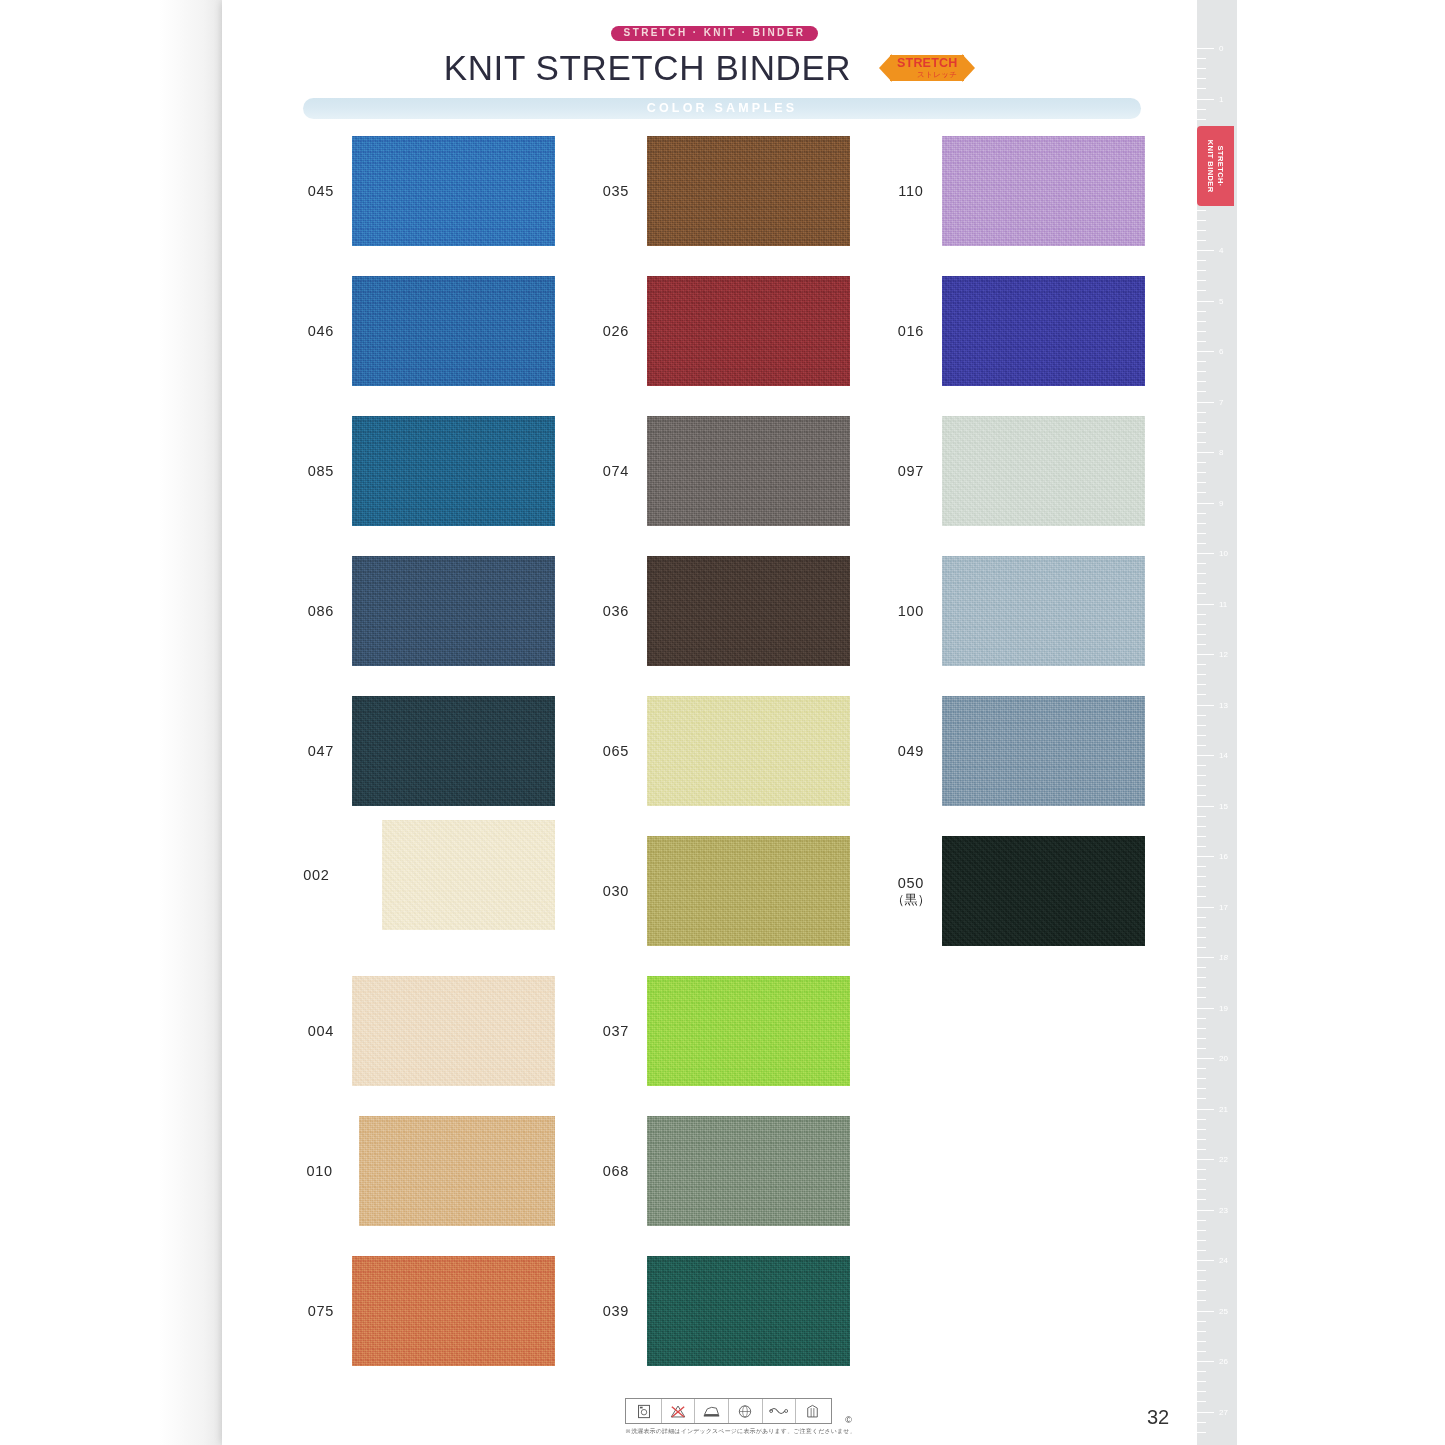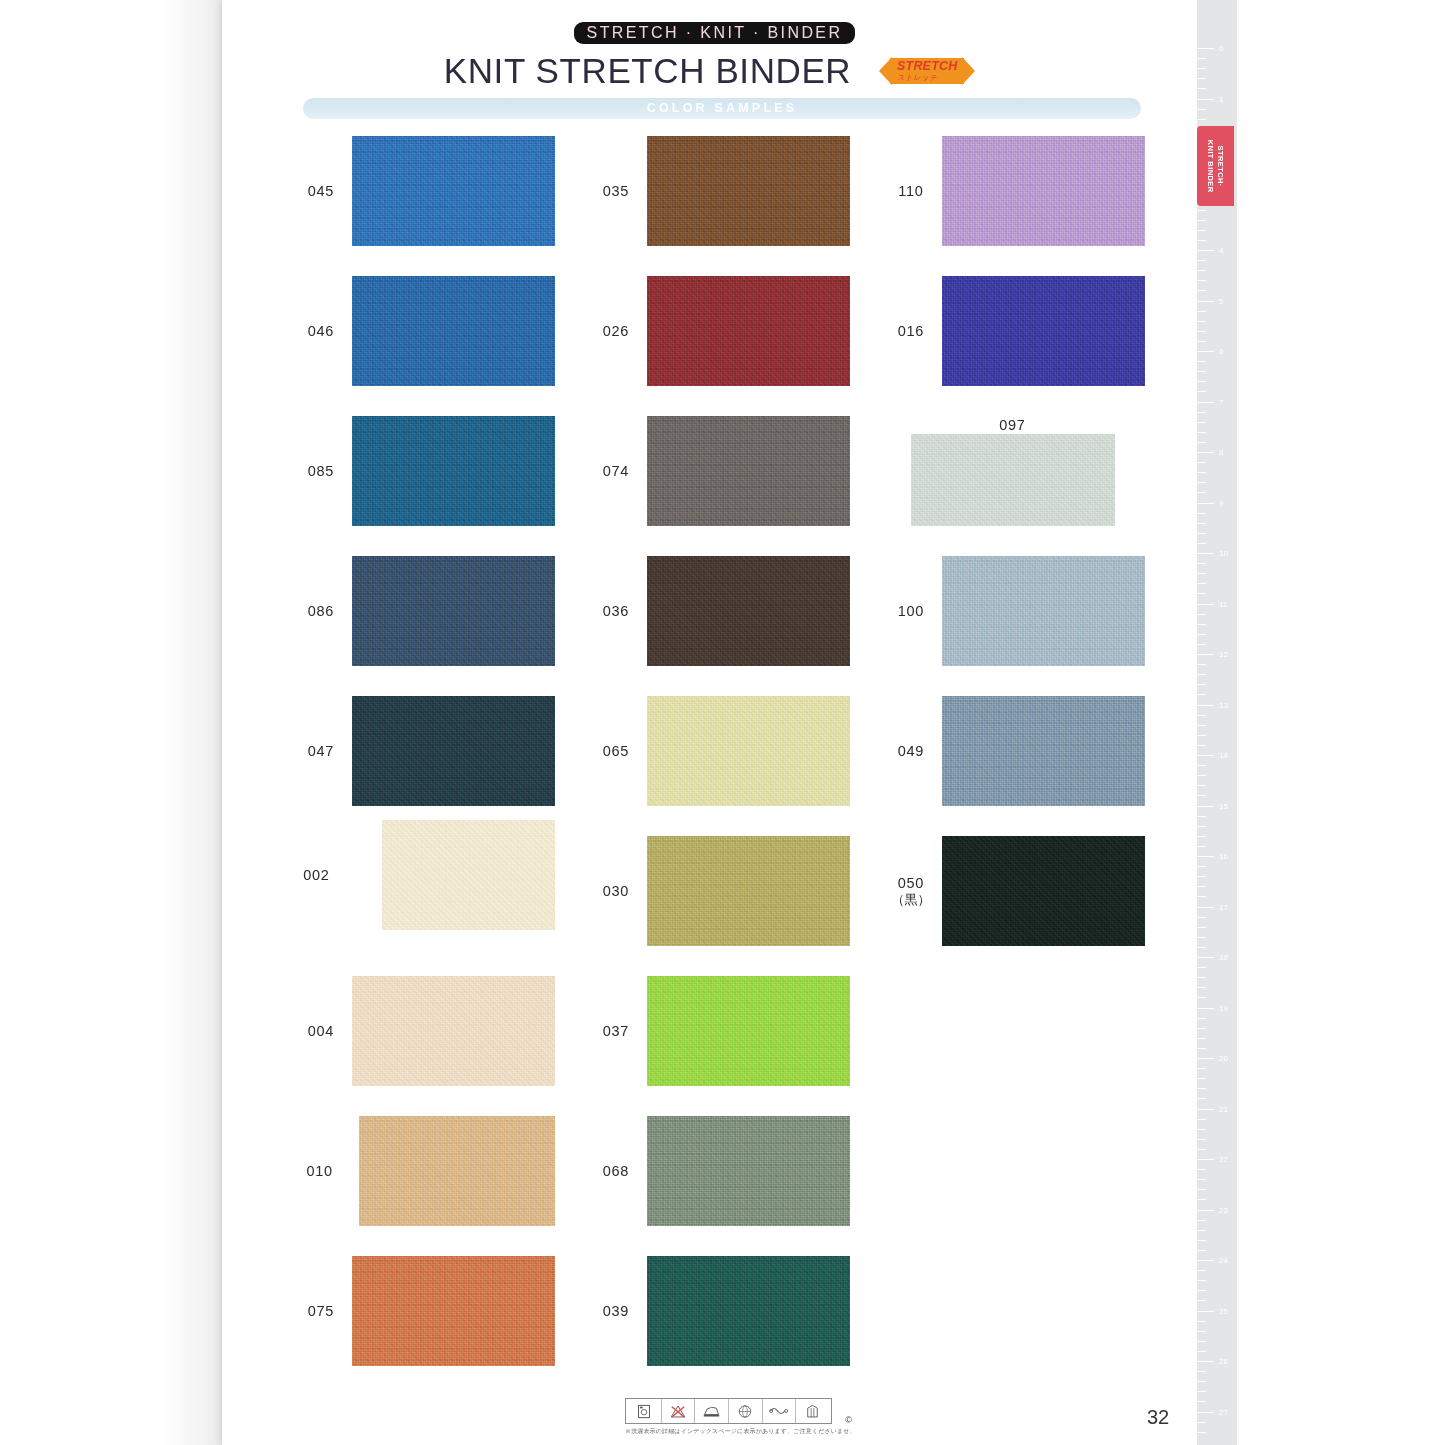--- a/index.html
+++ b/index.html
@@ -43,24 +43,24 @@
 
   
   .header {
     position: absolute;
     left: 222px; top: 22px;
     width: 975px;
     text-align: center;
   }
   .kicker {
     display: inline-block;
-    background: #000000;
+    background: #be185d;
     color: #f4d4d8;
-    font-size: 16px;
-    font-weight: normal;
+    font-size: 10px;
+    font-weight: bold;
     letter-spacing: 2.4px;
     padding: 2.5px 13px 3px 13px;
     border-radius: 9px;
     line-height: 1;
     opacity: 0.92;
     margin-left: 10px;
   }
   .title-row {
     display: flex;
     align-items: center;
@@ -85,23 +85,22 @@
     align-items: center;
     justify-content: center;
   }
   .stretch-badge .arrow-bg {
     position: absolute;
     inset: 0;
   }
   .stretch-badge .st-label {
     position: relative;
     z-index: 2;
-    text-align: left;
+    text-align: right;
     line-height: 1;
-    font-style: italic;
   }
   .stretch-badge .st-en {
     display: block;
     font-size: 12.5px;
     font-weight: bold;
     color: #e03a30;
     letter-spacing: 0.2px;
   }
   .stretch-badge .st-jp {
     display: block;
@@ -401,21 +400,21 @@
       </div>
     <div class="col col-3">
         <div class="swatch-row" style="top: 0px;">
           <div class="swatch-label">110</div>
           <div class="swatch-chip" style="background: rgb(187, 155, 210);"></div>
         </div>
         <div class="swatch-row" style="top: 140px;">
           <div class="swatch-label">016</div>
           <div class="swatch-chip" style="background: rgb(59, 59, 160);"></div>
         </div>
-        <div class="swatch-row" style="top: 280px; flex-direction: column;">
+        <div class="swatch-row" style="top: 280px;">
           <div class="swatch-label">097</div>
           <div class="swatch-chip" style="background: rgb(211, 220, 212);"></div>
         </div>
         <div class="swatch-row" style="top: 420px;">
           <div class="swatch-label">100</div>
           <div class="swatch-chip" style="background: rgb(168, 188, 200);"></div>
         </div>
         <div class="swatch-row" style="top: 560px;">
           <div class="swatch-label">049</div>
           <div class="swatch-chip" style="background: rgb(129, 153, 172);"></div>

